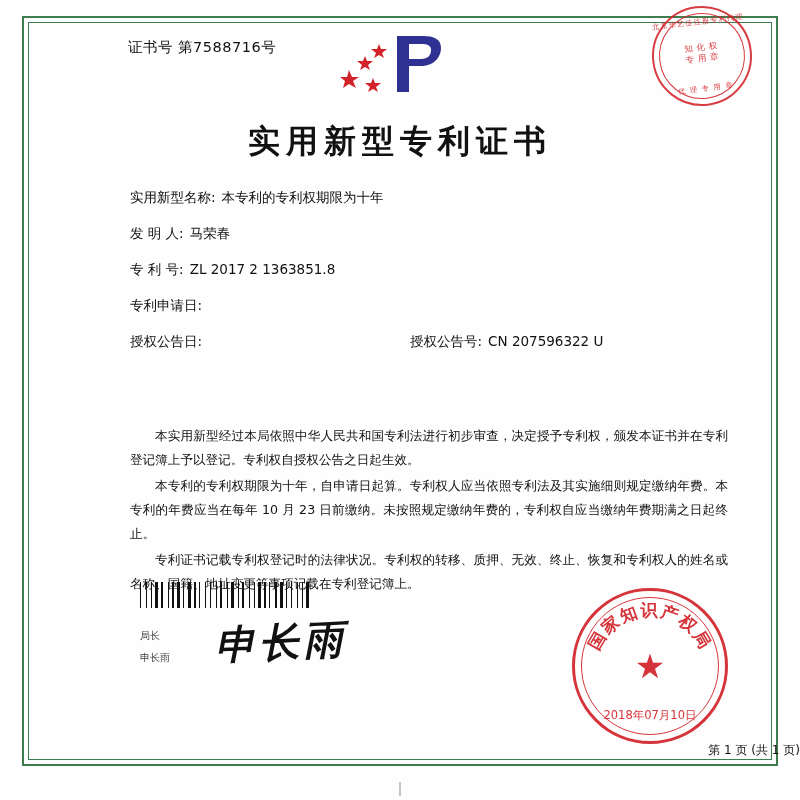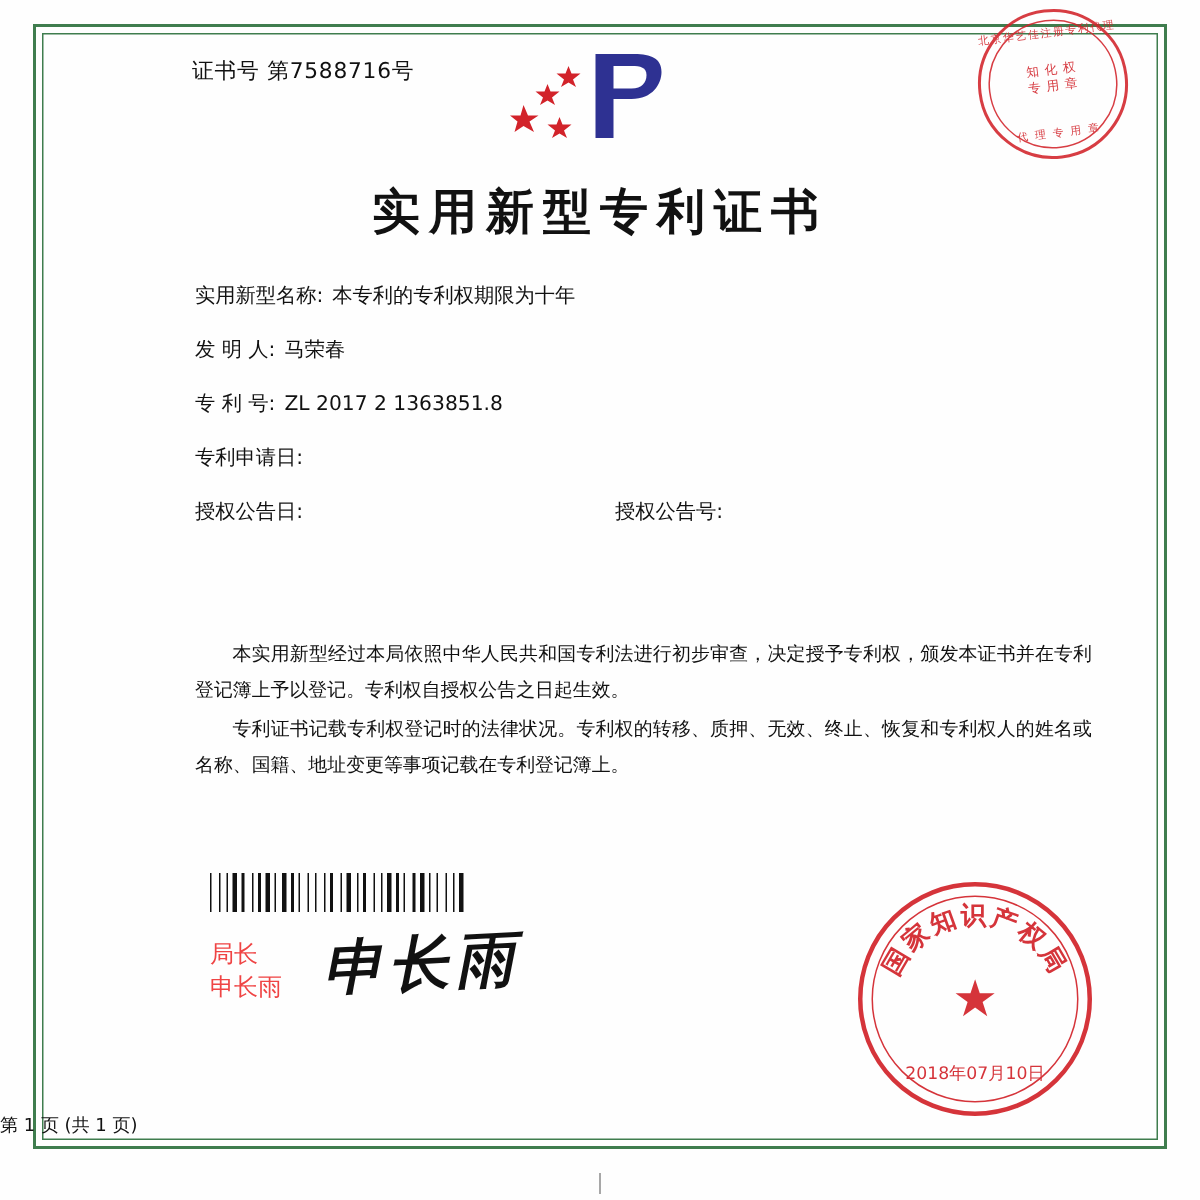--- a/index.html
+++ b/index.html
@@ -181,23 +181,23 @@
     display: block;
     background: #111;
     height: 100%;
     margin-right: 1px;
   }
   
   .sig-label {
     position: absolute;
     left: 140px;
     top: 625px;
-    font-size: 16px;
+    font-size: 10px;
     line-height: 22px;
-    color: #ef4444;
+    color: #404040;
   }
   .sig-hand {
     position: absolute;
     left: 215px;
     top: 615px;
     font-family: "DejaVu Serif", "Liberation Serif", serif;
     font-size: 40px;
     font-style: italic;
     font-weight: bold;
     letter-spacing: 4px;
@@ -254,21 +254,21 @@
     font-size: 11.5px;
     color: #d2232a;
     white-space: nowrap;
   }
   
   .footer {
     position: absolute;
     left: 0;
     right: 0;
     top: 742px;
-    text-align: left;
+    text-align: right;
     font-size: 12px;
     color: #111;
   }
   .tick {
     position: absolute;
     left: 50%;
     bottom: 4px;
     width: 1px;
     height: 14px;
     background: #8a8a8a;
@@ -325,26 +325,28 @@
     </div>
     <div class="field-row">
       <span class="field-label">专利申请日:</span>
     </div>
     <div class="field-row two-col">
       <span class="col-left">
         <span class="field-label">授权公告日:</span>
       </span>
       <span class="col-right">
         <span class="field-label">授权公告号:</span>
+        <span class="field-value">CN 207596322 U</span>
       </span>
     </div>
   </div>
 
   <div class="paragraphs">
     <p>本实用新型经过本局依照中华人民共和国专利法进行初步审查，决定授予专利权，颁发本证书并在专利登记簿上予以登记。专利权自授权公告之日起生效。</p>
+    <p>本专利的专利权期限为十年，自申请日起算。专利权人应当依照专利法及其实施细则规定缴纳年费。本专利的年费应当在每年 10 月 23 日前缴纳。未按照规定缴纳年费的，专利权自应当缴纳年费期满之日起终止。</p>
     <p>专利证书记载专利权登记时的法律状况。专利权的转移、质押、无效、终止、恢复和专利权人的姓名或名称、国籍、地址变更等事项记载在专利登记簿上。</p>
   </div>
 
   <div class="barcode">
       <i style="width: 1px;"></i>
       <i style="width: 3px; background: transparent;"></i>
       <i style="width: 1px;"></i>
       <i style="width: 2px; background: transparent;"></i>
       <i style="width: 1px;"></i>
       <i style="width: 1px; background: transparent;"></i>

